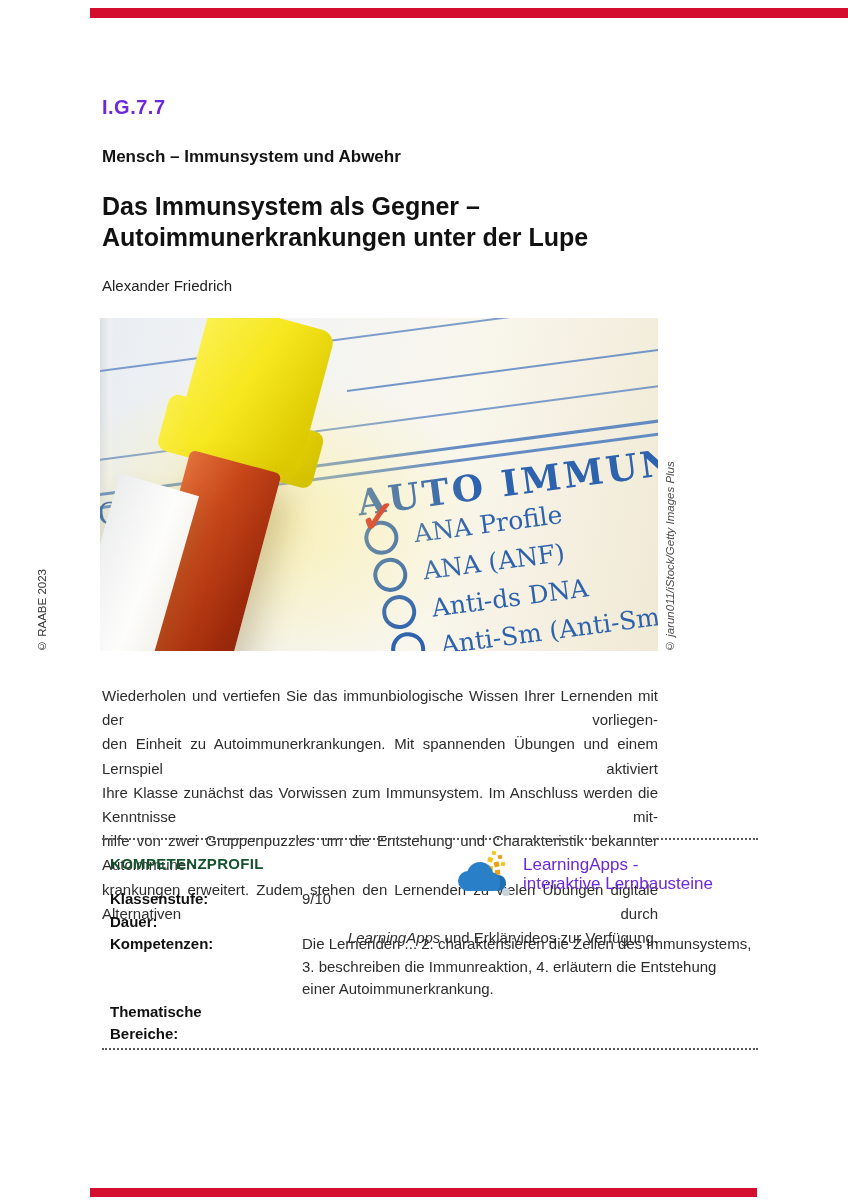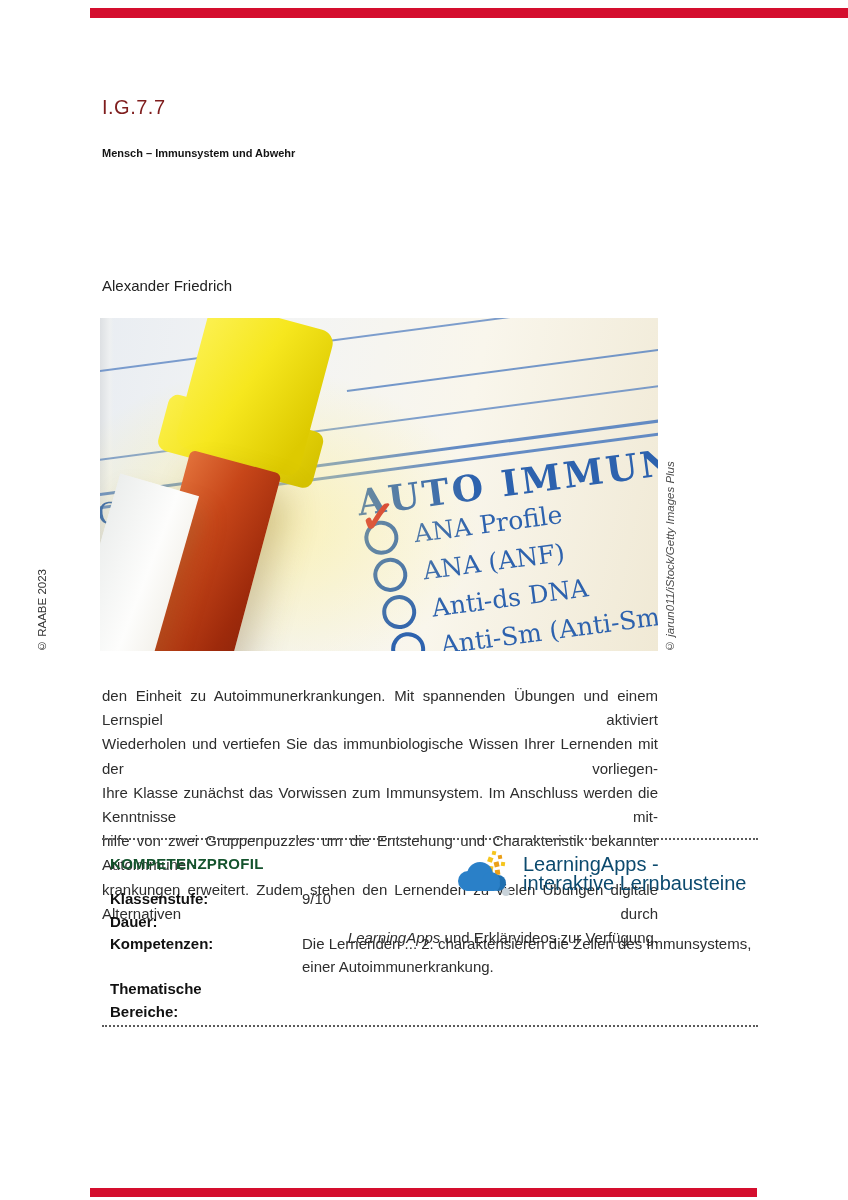--- a/index.html
+++ b/index.html
@@ -4,22 +4,22 @@
 <style>
   html,body{margin:0;padding:0;background:#ffffff;}
   body{width:848px;height:1200px;position:relative;font-family:"Liberation Sans",sans-serif;color:#2d2d2d;overflow:hidden;}
   .page{position:absolute;inset:0;background:#fff;}
 
   
   .bar-top{position:absolute;left:90px;top:8px;width:758px;height:10px;background:#d40e2e;}
   .bar-bottom{position:absolute;left:90px;top:1188px;width:667px;height:9px;background:#d40e2e;}
 
   
-  .code{position:absolute;left:102px;top:96px;font-size:20px;font-weight:400;letter-spacing:.5px;color:#7f1d1d;}
-  .series{position:absolute;left:102px;top:147px;font-size:11px;font-weight:700;color:#141414;}
+  .code{position:absolute;left:102px;top:96px;font-size:20px;font-weight:700;letter-spacing:.5px;color:#6d28d9;}
+  .series{position:absolute;left:102px;top:147px;font-size:17px;font-weight:700;color:#141414;}
   .title{position:absolute;left:102px;top:191px;font-size:25px;font-weight:700;line-height:31px;color:#111;}
   .author{position:absolute;left:102px;top:277px;font-size:15px;color:#222;}
 
   
   .v-text{writing-mode:vertical-rl;transform:rotate(180deg);white-space:nowrap;}
   .copy-left{position:absolute;left:36px;top:552px;height:100px;font-size:11.5px;color:#333;}
   .credit-right{position:absolute;left:664px;top:440px;height:212px;font-size:11.5px;font-style:italic;color:#4a4a4a;}
 
   
   .photo{position:absolute;left:100px;top:318px;width:558px;height:333px;overflow:hidden;
@@ -63,31 +63,35 @@
        border-top:2px dotted #5a5a5a;border-bottom:2px dotted #5a5a5a;
        padding:15px 0 0 8px;box-sizing:border-box;}
   .profile-heading{font-size:15px;font-weight:700;letter-spacing:.3px;color:#14532d;height:18px;}
   .profile-rows{margin-top:15px;padding-bottom:2px;}
   .p-row{display:grid;grid-template-columns:156px 1fr;font-size:15px;line-height:22.5px;}
   .p-label{font-weight:700;color:#111;}
   .p-val div{white-space:nowrap;margin-left:36px;}
 
   
   .logo{position:absolute;left:352px;top:10px;display:flex;align-items:center;gap:9px;}
-  .logo-text{font-size:20px;line-height:19px;color:#0c4a6e;}
+  .logo-text{font-size:17px;line-height:19px;color:#6d28d9;}
 </style>
 </head>
 <body>
 
 <div class="page">
 
   <div class="bar-top"></div>
 
   <div class="code">I.G.7.7</div>
   <div class="series">Mensch – Immunsystem und Abwehr</div>
+  <div class="title">
+    <div>Das Immunsystem als Gegner –</div>
+    <div>Autoimmunerkrankungen unter der Lupe</div>
+  </div>
   <div class="author">Alexander Friedrich</div>
 
   <div class="v-text copy-left">© RAABE 2023</div>
 
   <div class="photo">
     <div class="page-edge"></div>
 
     <div class="form-layer">
       <div class="fl" style="top:64px"></div>
       <div class="tedby">ted by</div>
@@ -126,22 +130,22 @@
       <div class="cap-skirt"></div>
       <div class="cap"></div>
       <div class="tube-body"></div>
       <div class="tube-label"></div>
     </div>
   </div>
 
   <div class="v-text credit-right">© jarun011/iStock/Getty Images Plus</div>
 
   <div class="intro">
+    <div class="j-line">Wiederholen und vertiefen Sie das immunbiologische Wissen Ihrer Lernenden mit der vorliegen-</div>
     <div class="j-line">den Einheit zu Autoimmunerkrankungen. Mit spannenden Übungen und einem Lernspiel aktiviert</div>
-    <div class="j-line">Wiederholen und vertiefen Sie das immunbiologische Wissen Ihrer Lernenden mit der vorliegen-</div>
     <div class="j-line">Ihre Klasse zunächst das Vorwissen zum Immunsystem. Im Anschluss werden die Kenntnisse mit-</div>
     <div class="j-line">hilfe von zwei Gruppenpuzzles um die Entstehung und Charakteristik bekannter Autoimmuner-</div>
     <div class="j-line">krankungen erweitert. Zudem stehen den Lernenden zu vielen Übungen digitale Alternativen durch</div>
     <div class="last-line"><span class="ital">LearningApps</span><span> und Erklärvideos zur Verfügung.</span></div>
   </div>
 
   <div class="profile-box">
     <div class="profile-heading">KOMPETENZPROFIL</div>
 
     <div class="logo">
@@ -176,20 +180,21 @@
           <div>9/10</div>
         </div>
       </div>
       <div class="p-row">
         <div class="p-label">Dauer:</div>
       </div>
       <div class="p-row">
         <div class="p-label">Kompetenzen:</div>
         <div class="p-val">
           <div>Die Lernenden ... 2. charakterisieren die Zellen des Immunsystems,</div>
+          <div>3. beschreiben die Immunreaktion, 4. erläutern die Entstehung</div>
           <div>einer Autoimmunerkrankung.</div>
         </div>
       </div>
       <div class="p-row">
         <div class="p-label">Thematische Bereiche:</div>
       </div>
     </div>
   </div>
 
   <div class="bar-bottom"></div>

